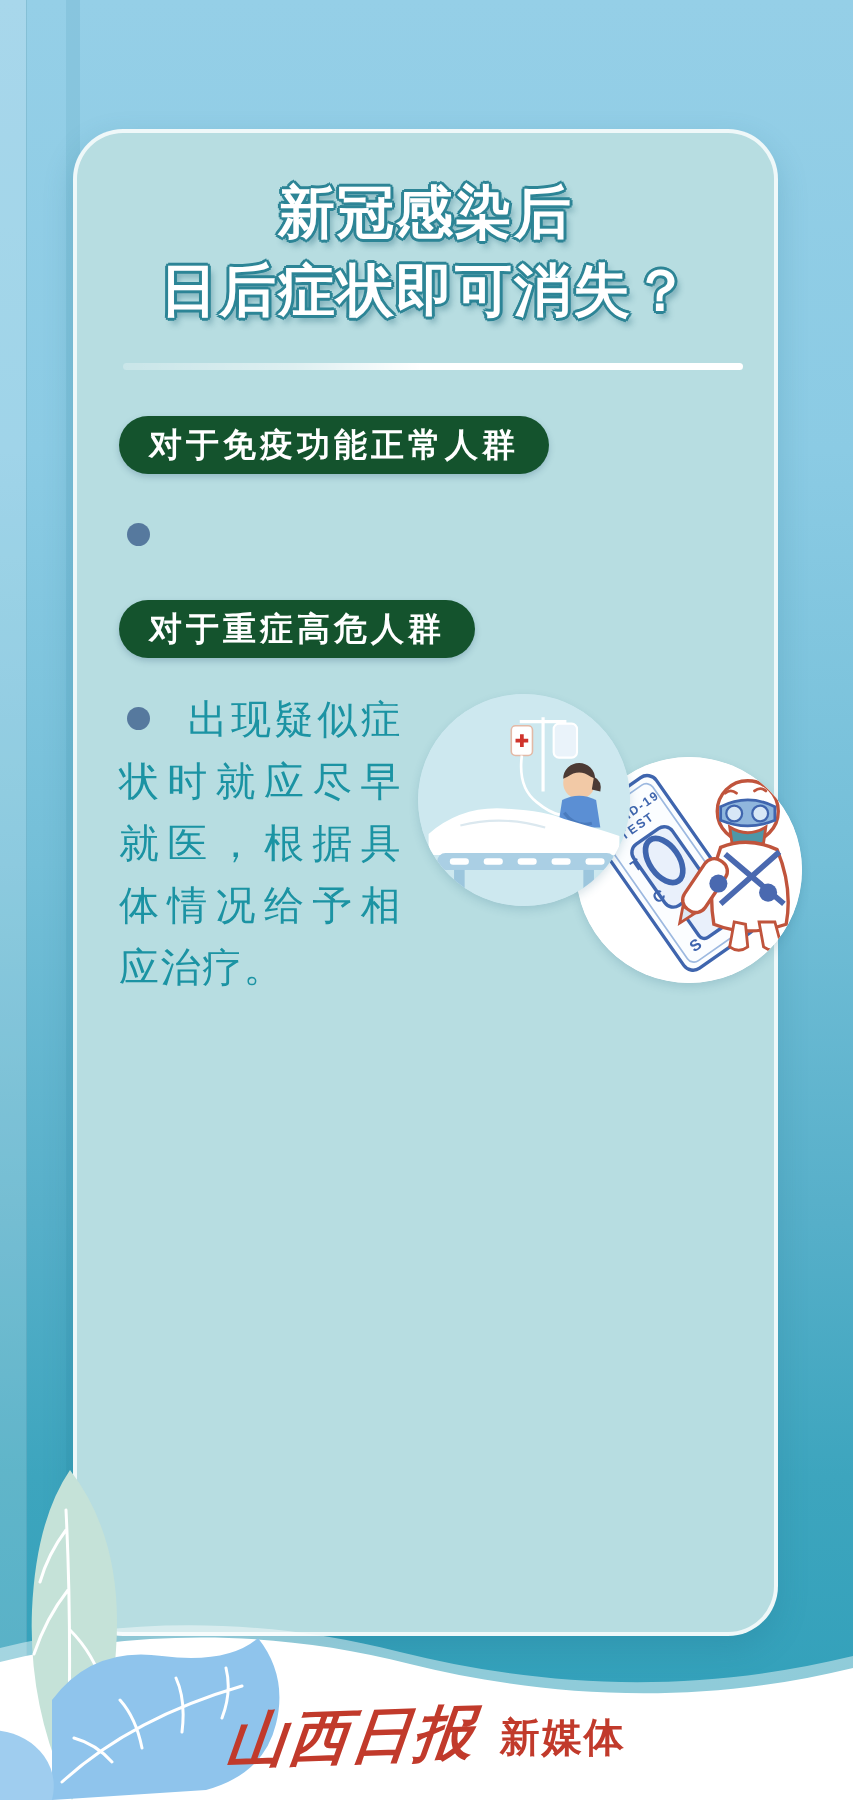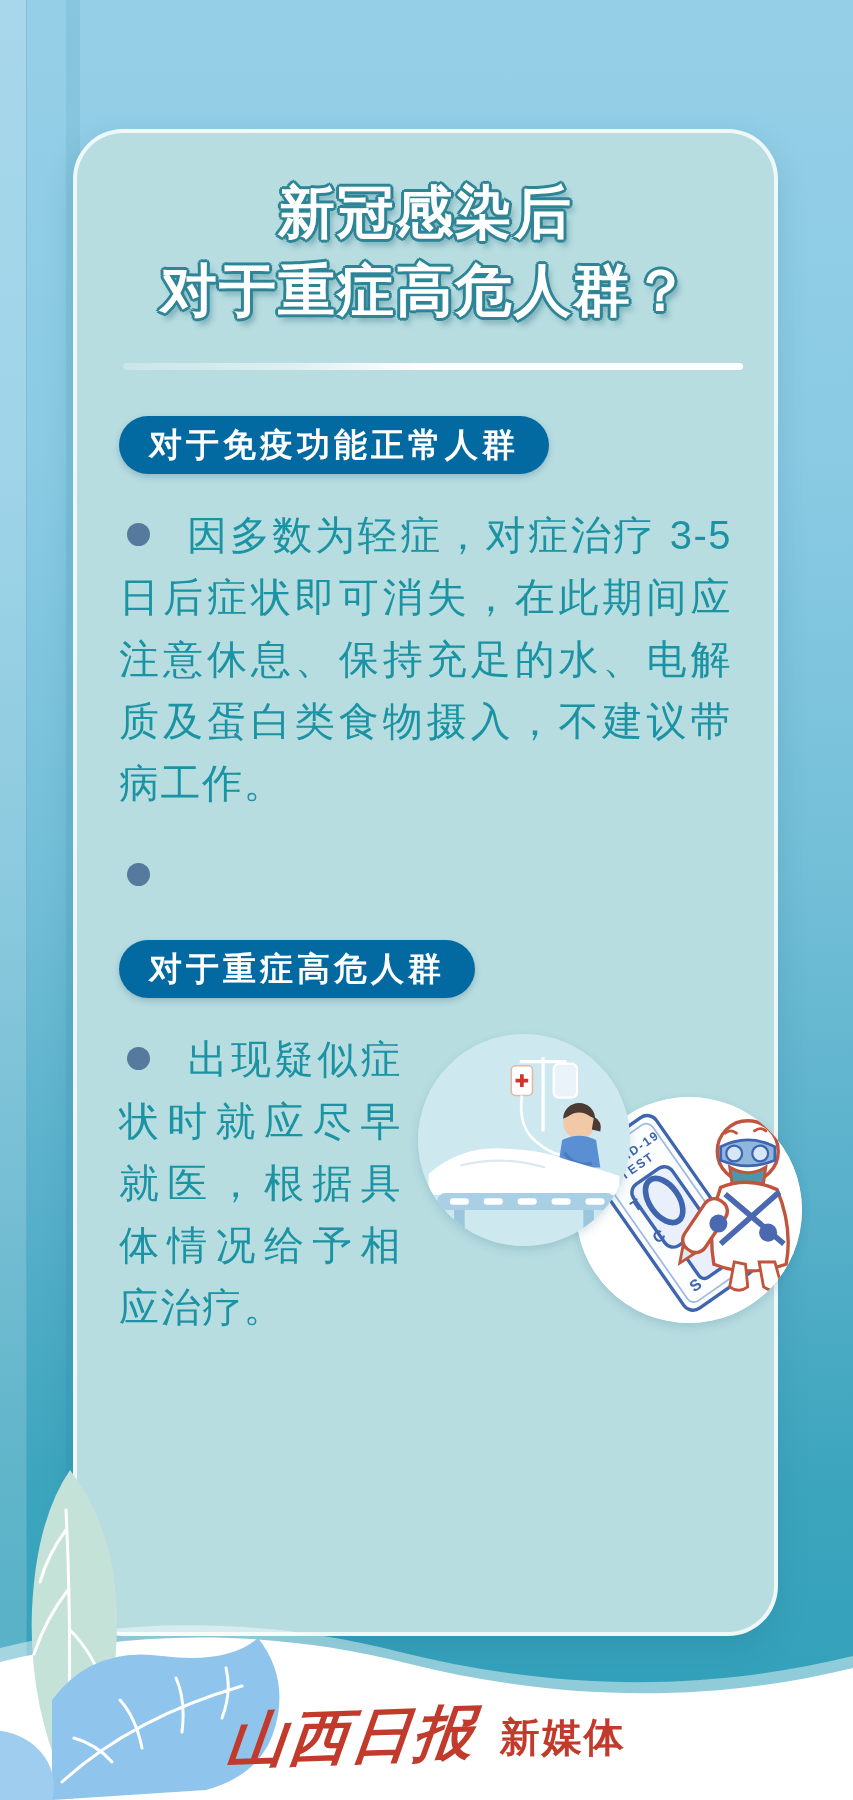--- a/index.html
+++ b/index.html
@@ -22,21 +22,21 @@
         font-size:57px;line-height:78px;font-weight:800;letter-spacing:2px;
         text-shadow:
           -2px -2px 0 #2d8596, 2px -2px 0 #2d8596,
           -2px  2px 0 #2d8596, 2px  2px 0 #2d8596,
           -3px  0   0 #2d8596, 3px  0   0 #2d8596,
            0   -3px 0 #2d8596, 0    3px 0 #2d8596,
            4px  6px 6px rgba(32,100,120,.45);}
   .divider{margin:34px 0 0 4px;width:620px;height:7px;border-radius:4px;
         background:linear-gradient(90deg,rgba(255,255,255,.25) 0%,rgba(255,255,255,.55) 28%,#ffffff 48%,#ffffff 100%);}
   .badge{display:inline-block;margin-top:46px;padding:10px 30px;
-        background:#0369a1;border-radius:32px;color:#ffffff;
+        background:#14532d;border-radius:32px;color:#ffffff;
         font-size:33px;font-weight:700;letter-spacing:4px;line-height:38px;
         box-shadow:0 3px 6px rgba(40,80,110,.25);}
   .badge.second{margin-top:34px;text-align:right;}
   .para{margin:30px 0 0 0;color:#1b93a3;font-size:40px;line-height:62px;
         letter-spacing:1.5px;text-align:justify;font-weight:500;}
   .dot{display:inline-block;width:23px;height:23px;border-radius:50%;
         background:#56799e;margin:0 36px 7px 8px;vertical-align:middle;}
 
   
   .ill-circle{float:right;border-radius:50%;background:#ffffff;
@@ -60,30 +60,29 @@
 <body>
 
 <div class="page">
   <div class="left-stripe"></div>
   <div class="left-stripe2"></div>
 
   <div class="card">
 
     <div class="title">
       <div>新冠感染后</div>
-      <div>对于重症高危人群？</div>
+      <div>日后症状即可消失？</div>
     </div>
 
     <div class="divider"></div>
 
     <div>
       <span class="badge">对于免疫功能正常人群</span>
     </div>
 
-    <p class="para"><span class="dot"></span><span>因多数为轻症，对症治疗 3-5 日后症状即可消失，在此期间应注意休息、保持充足的水、电解质及蛋白类食物摄入，不建议带病工作。</span></p>
 
     <p class="para"><span class="ill-circle ill-test">
         <svg viewBox="0 0 200 200" xmlns="http://www.w3.org/2000/svg">
           <circle cx="100" cy="100" r="100" fill="#ffffff"></circle>
 
           <g transform="rotate(-35 85 105)">
             <rect x="48" y="18" width="74" height="168" rx="10" fill="#fbfdff" stroke="#3f65ae" stroke-width="3"></rect>
             <rect x="54" y="24" width="62" height="156" rx="7" fill="none" stroke="#9db9e0" stroke-width="1.5"></rect>
             <text x="85" y="42" font-size="11" font-weight="bold" fill="#3f65ae" text-anchor="middle" font-family="Liberation Sans, sans-serif">COVID-19</text>
             <text x="85" y="55" font-size="11" font-weight="bold" fill="#3f65ae" text-anchor="middle" font-family="Liberation Sans, sans-serif">TEST</text>

